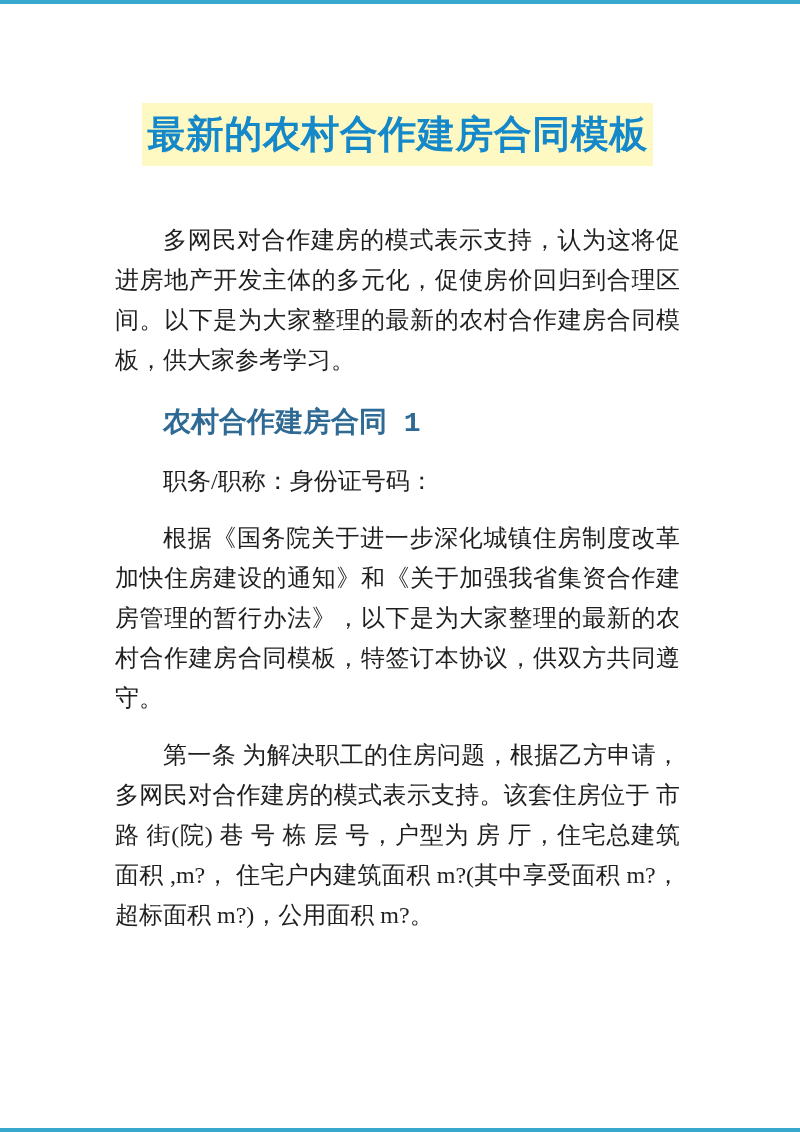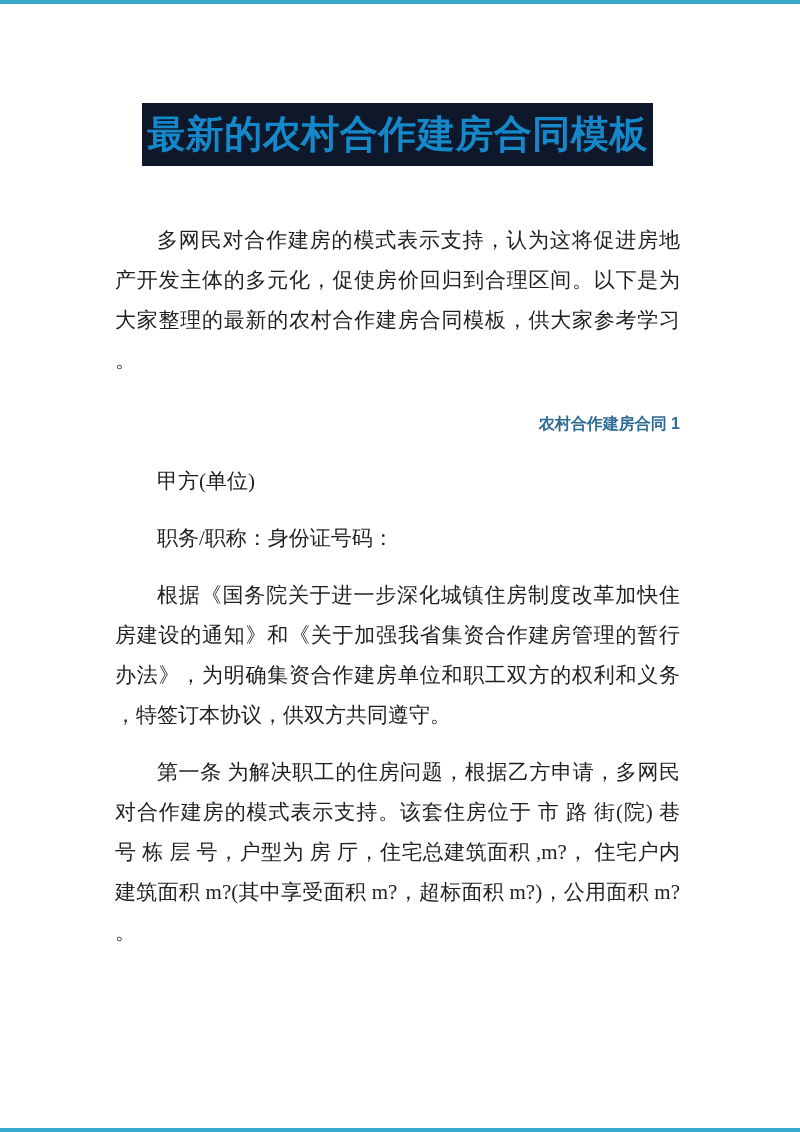--- a/index.html
+++ b/index.html
@@ -26,62 +26,60 @@
   .doc-title {
     margin: 0 0 54px 0;
     text-align: center;
     font-family: "Liberation Sans", "DejaVu Sans", sans-serif;
     font-weight: bold;
     font-size: 38px;
     line-height: 63px;
   }
   .doc-title .highlight {
     display: inline-block;
-    background: #0f172a;
+    background: #fef9c3;
     color: #1488c9;
     padding: 0 5px;
     letter-spacing: 0.5px;
   }
   .para {
-    font-size: 21px;
+    font-size: 24px;
     line-height: 40px;
     color: #1f1f1f;
     margin: 17px 0;
     text-indent: 2em;
     text-align: justify;
     line-break: anywhere;
   }
   .section-heading {
-    font-family: Liberation Sans, sans-serif;
+    font-family: Liberation Mono, monospace;
     font-weight: bold;
-    font-size: 16px;
+    font-size: 28px;
     line-height: 40px;
     color: #2e6a93;
     margin: 24px 0 0 0;
     padding-left: 48px;
-    text-align: right;
   }
 </style>
 </head>
 <body>
 
 <div class="page">
   <div class="accent-line top"></div>
 
   <div class="content">
     <h1 class="doc-title">
       <span class="highlight">最新的农村合作建房合同模板</span>
     </h1>
 
     <p class="para">多网民对合作建房的模式表示支持，认为这将促进房地产开发主体的多元化，促使房价回归到合理区间。以下是为大家整理的最新的农村合作建房合同模板，供大家参考学习。</p>
 
     <h2 class="section-heading">农村合作建房合同 1</h2>
 
     <div>
-        <p class="para">甲方(单位)</p>
         <p class="para">职务/职称：身份证号码：</p>
-        <p class="para">根据《国务院关于进一步深化城镇住房制度改革加快住房建设的通知》和《关于加强我省集资合作建房管理的暂行办法》，为明确集资合作建房单位和职工双方的权利和义务，特签订本协议，供双方共同遵守。</p>
+        <p class="para">根据《国务院关于进一步深化城镇住房制度改革加快住房建设的通知》和《关于加强我省集资合作建房管理的暂行办法》，以下是为大家整理的最新的农村合作建房合同模板，特签订本协议，供双方共同遵守。</p>
         <p class="para">第一条 为解决职工的住房问题，根据乙方申请，多网民对合作建房的模式表示支持。该套住房位于 市 路 街(院) 巷 号 栋 层 号，户型为 房 厅，住宅总建筑面积 ,m?， 住宅户内建筑面积 m?(其中享受面积 m?，超标面积 m?)，公用面积 m?。</p>
       </div>
   </div>
 
   <div class="accent-line bottom"></div>
 </div>
 
 </body></html>

